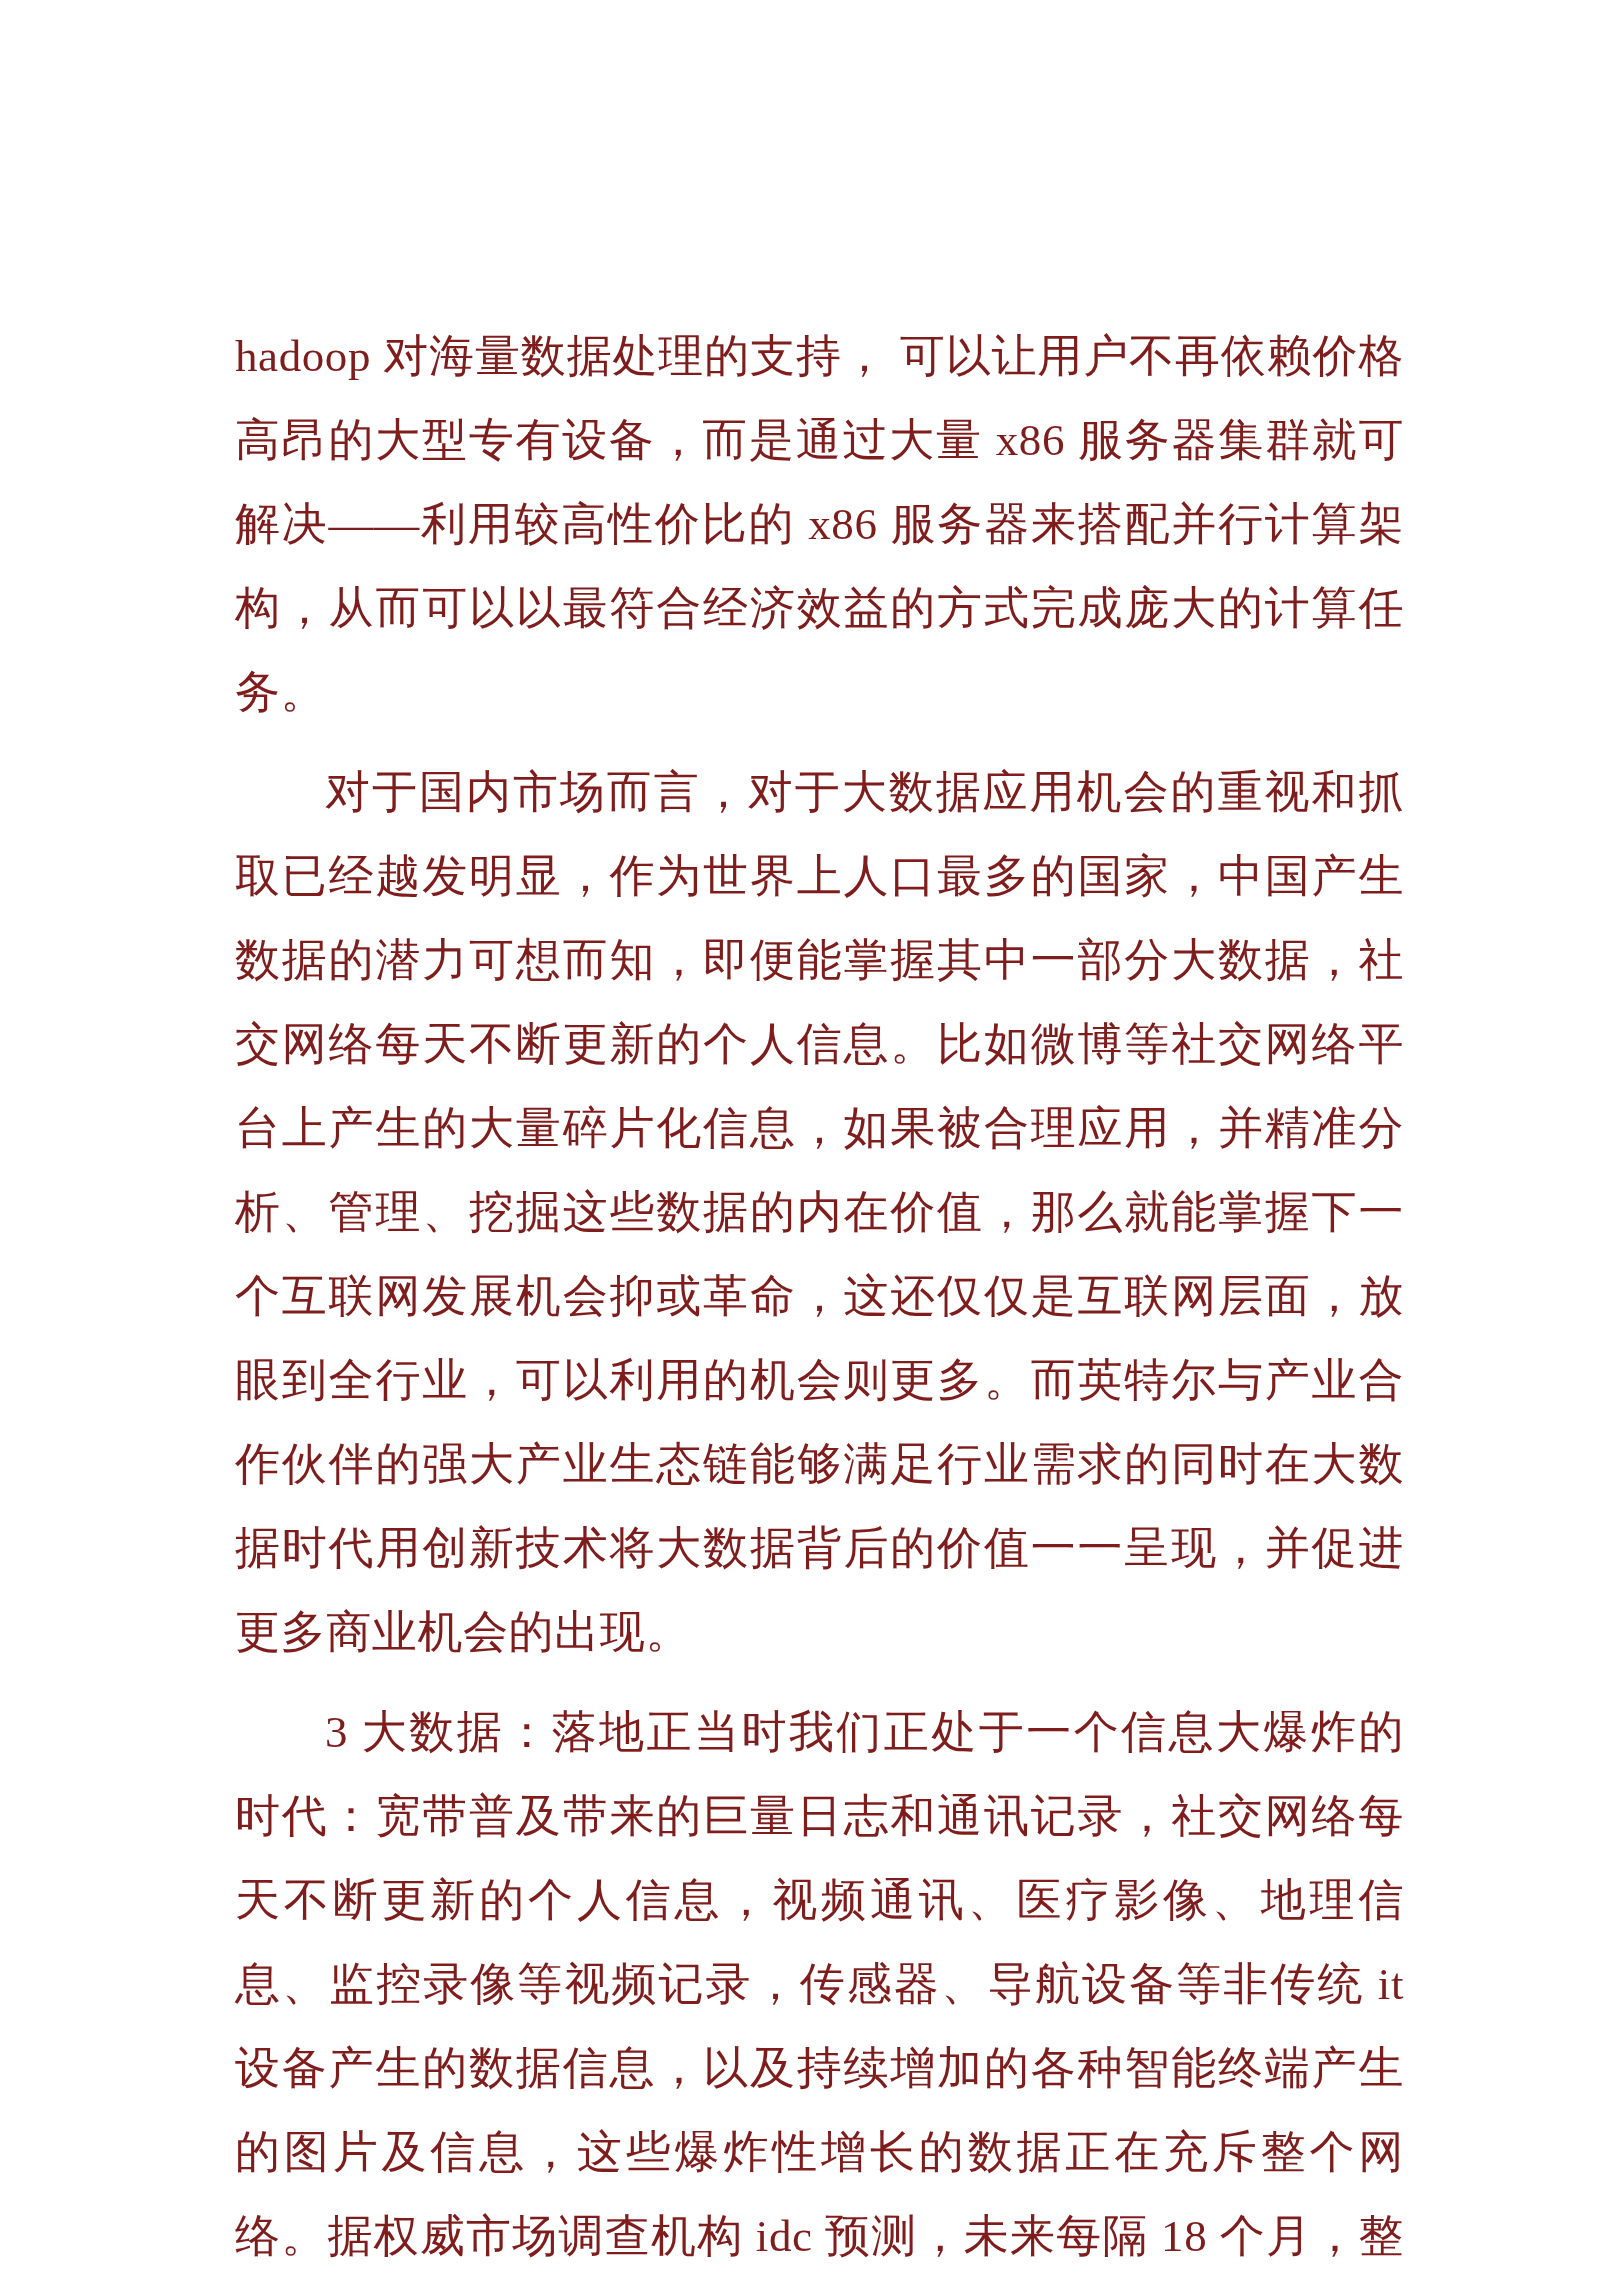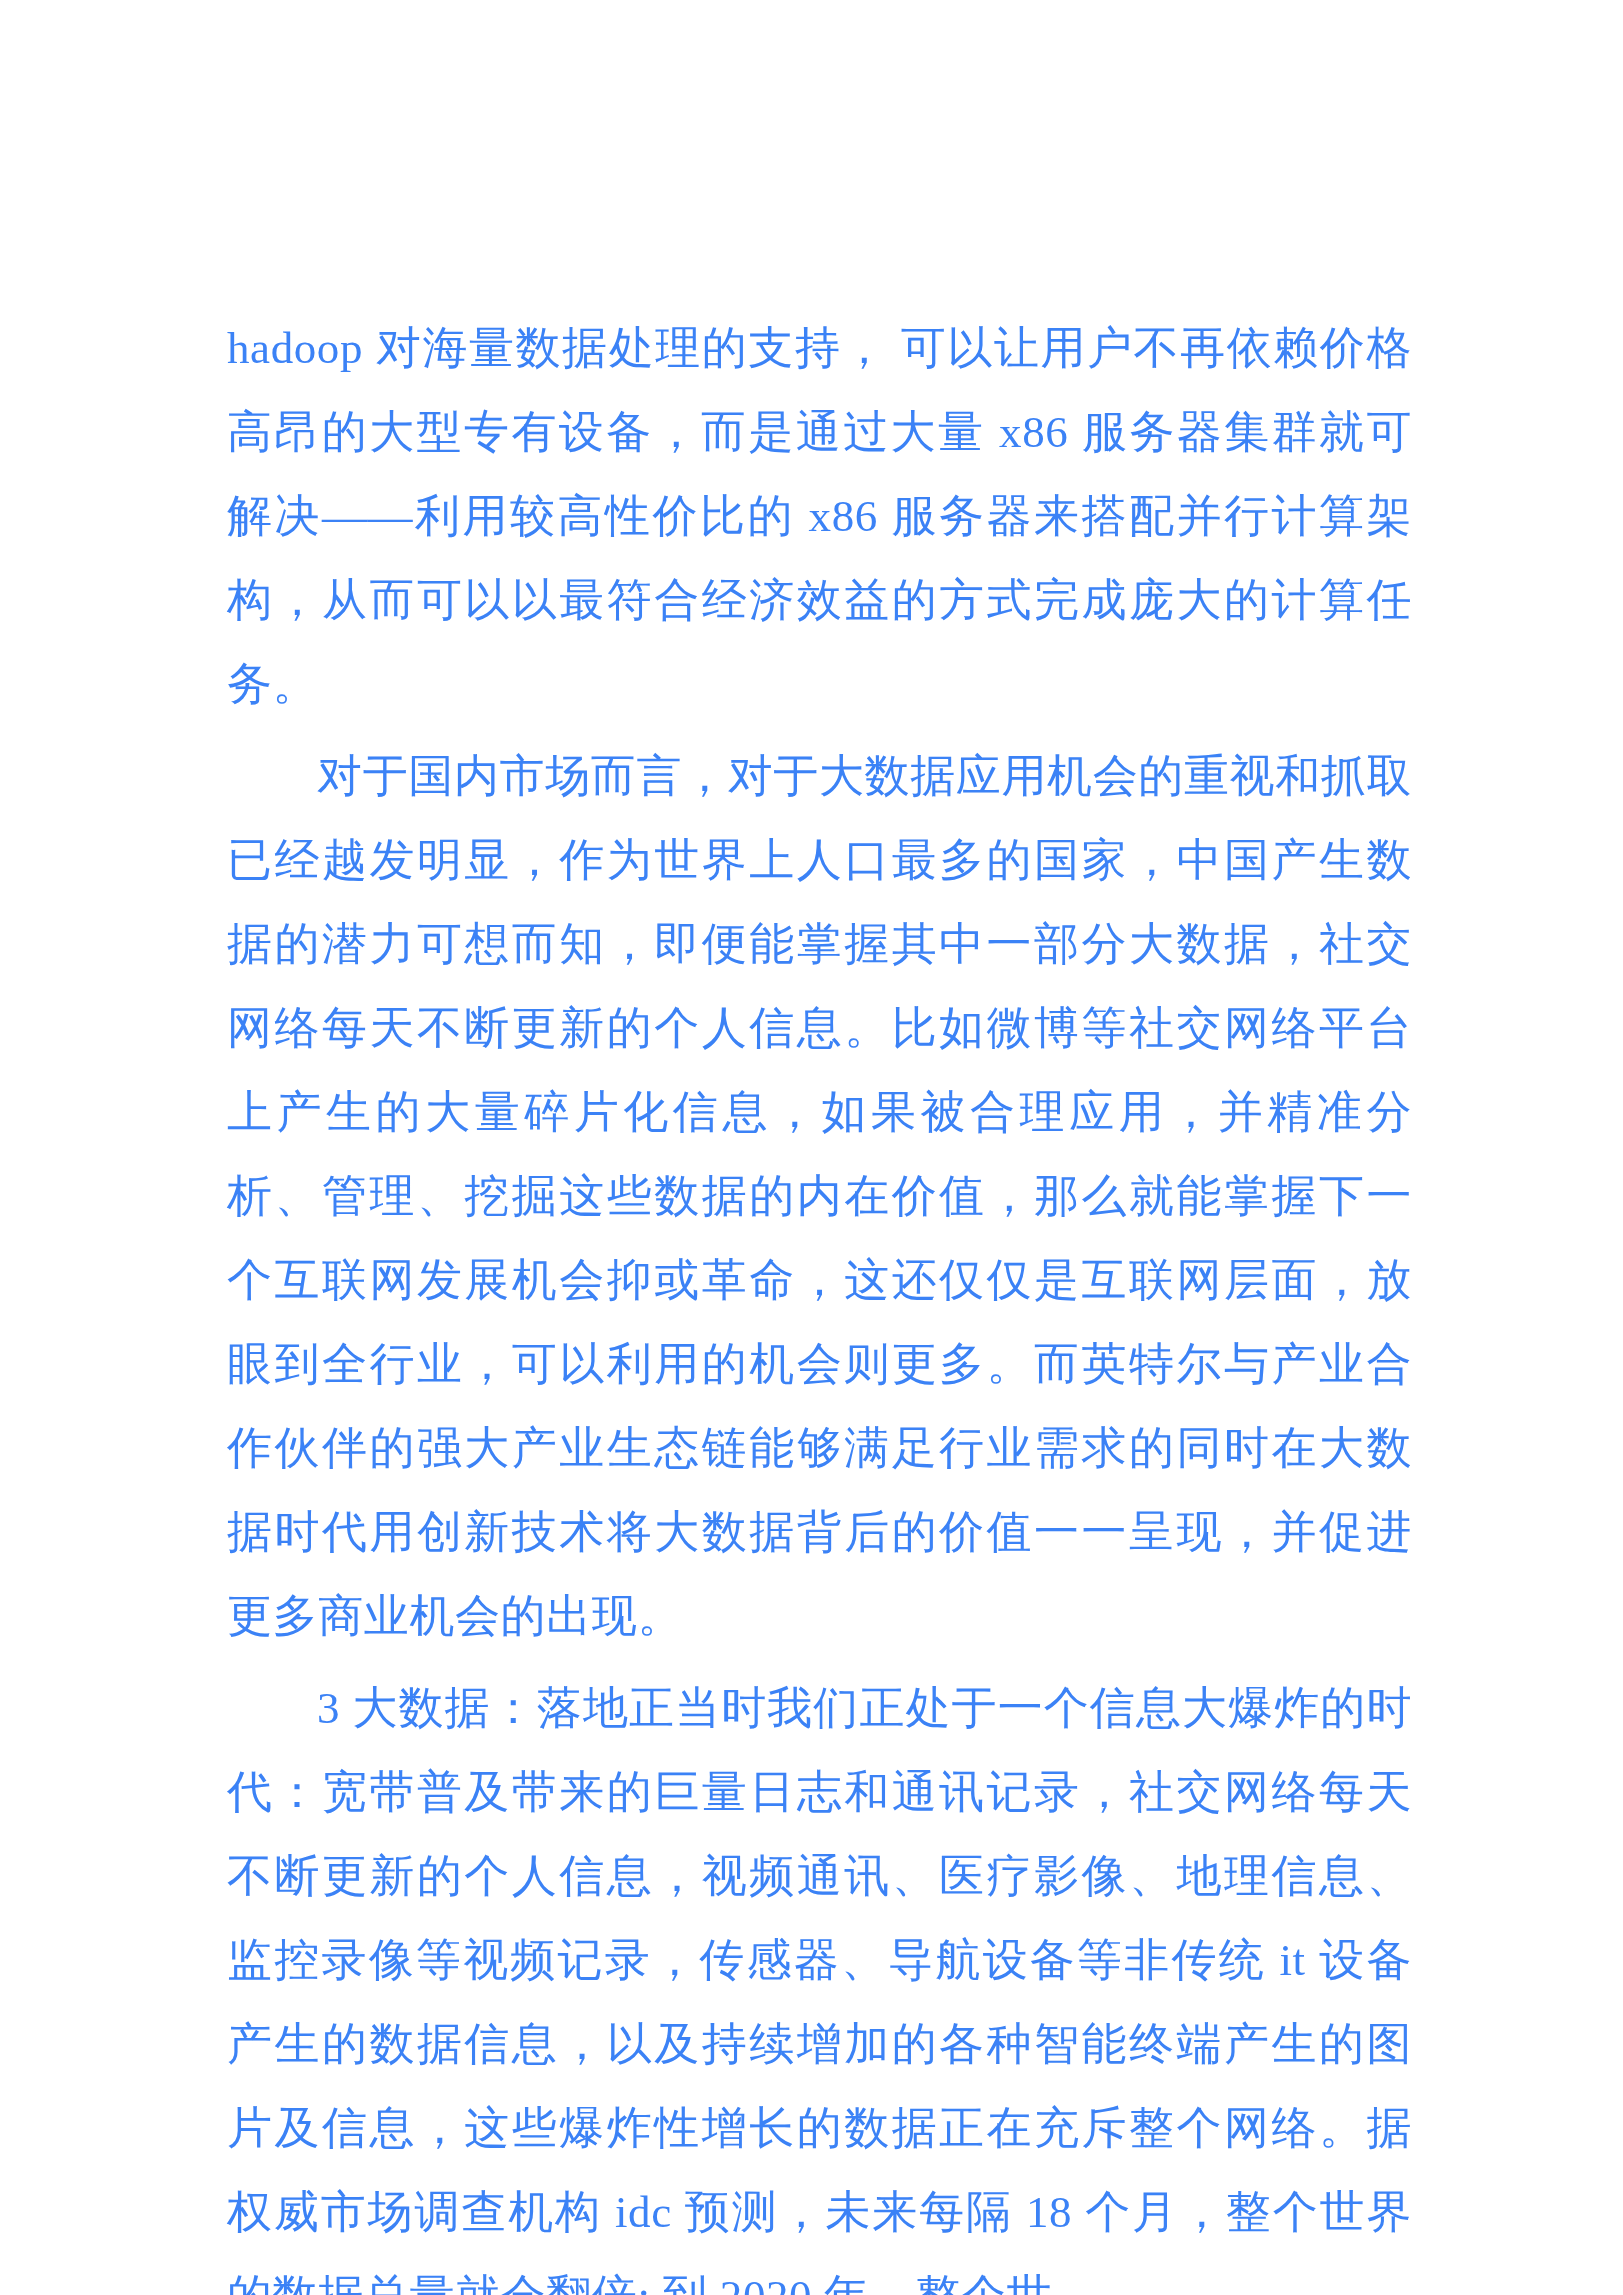--- a/index.html
+++ b/index.html
@@ -21,25 +21,25 @@
     height: 2295px;
     background: #ffffff;
   }
   .content {
     position: absolute;
     left: 219px;
     top: 298px;
     width: 1201px;
   }
   .content p {
-    margin: 8px;
+    margin: 16px;
     padding: 0;
     font-size: 45px;
     line-height: 84px;
-    color: #3b82f6;
+    color: #7f1d1d;
     text-align: justify;
     text-justify: inter-ideograph;
     letter-spacing: 0.6px;
     word-break: normal;
   }
   .content p.indent {
     text-indent: 90px;
   }
   .footer {
     position: absolute;

